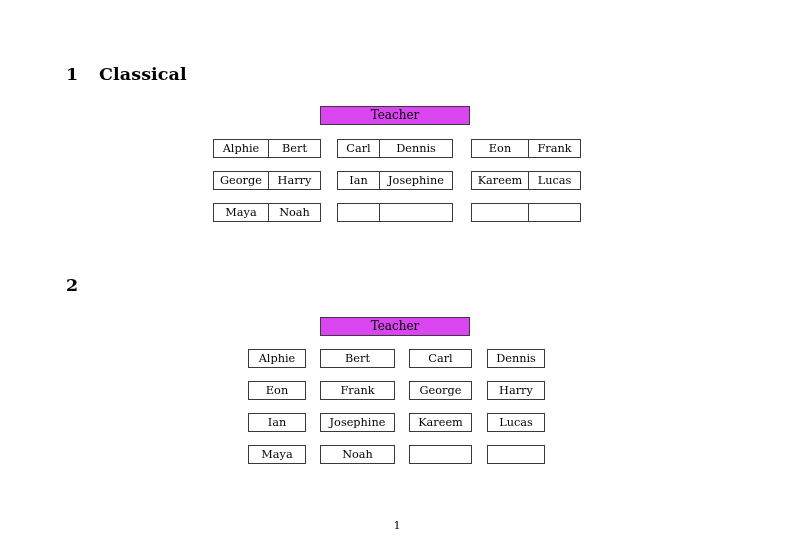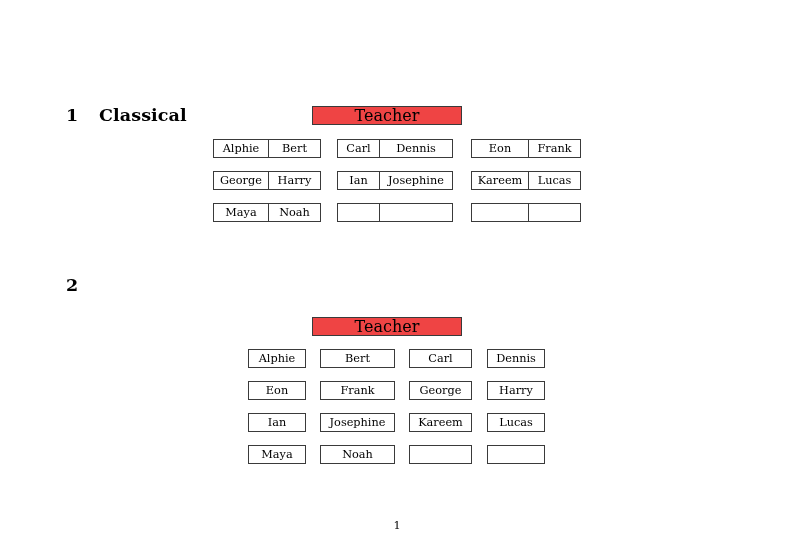--- a/index.html
+++ b/index.html
@@ -33,21 +33,20 @@
     display: flex;
     align-items: baseline;
   }
   .section-heading .sec-num {
     display: inline-block;
     width: 33px;
     flex: 0 0 33px;
   }
   .section-heading .sec-title {
     display: inline-block;
-    margin-top: 41px;
   }
   #heading-classical   { top: 64px; }
   #heading-distributed { top: 275px; }
 
   
   .group-row {
     position: absolute;
     display: flex;
     height: 19px;
   }
@@ -69,24 +68,24 @@
   }
 
   
   .teacher-box {
     position: absolute;
     box-sizing: border-box;
     border: 1px solid #3a3a3a;
     height: 19px;
     line-height: 17px;
     text-align: center;
-    font-size: 16px;
-    left: 312px;
+    font-size: 12px;
+    left: 320px;
     width: 150px;
-    background: #ef4444;
+    background: #d946ef;
   }
   #teacher-classical   { top: 106px; }
   #teacher-distributed { top: 317px; }
 
   
   #classical-grid .group-row        { left: 0; }
   #classical-grid .grp-a            { left: 213px; }
   #classical-grid .grp-b            { left: 337px; }
   #classical-grid .grp-c            { left: 471px; }
   #classical-grid .r0 { top: 139px; }

